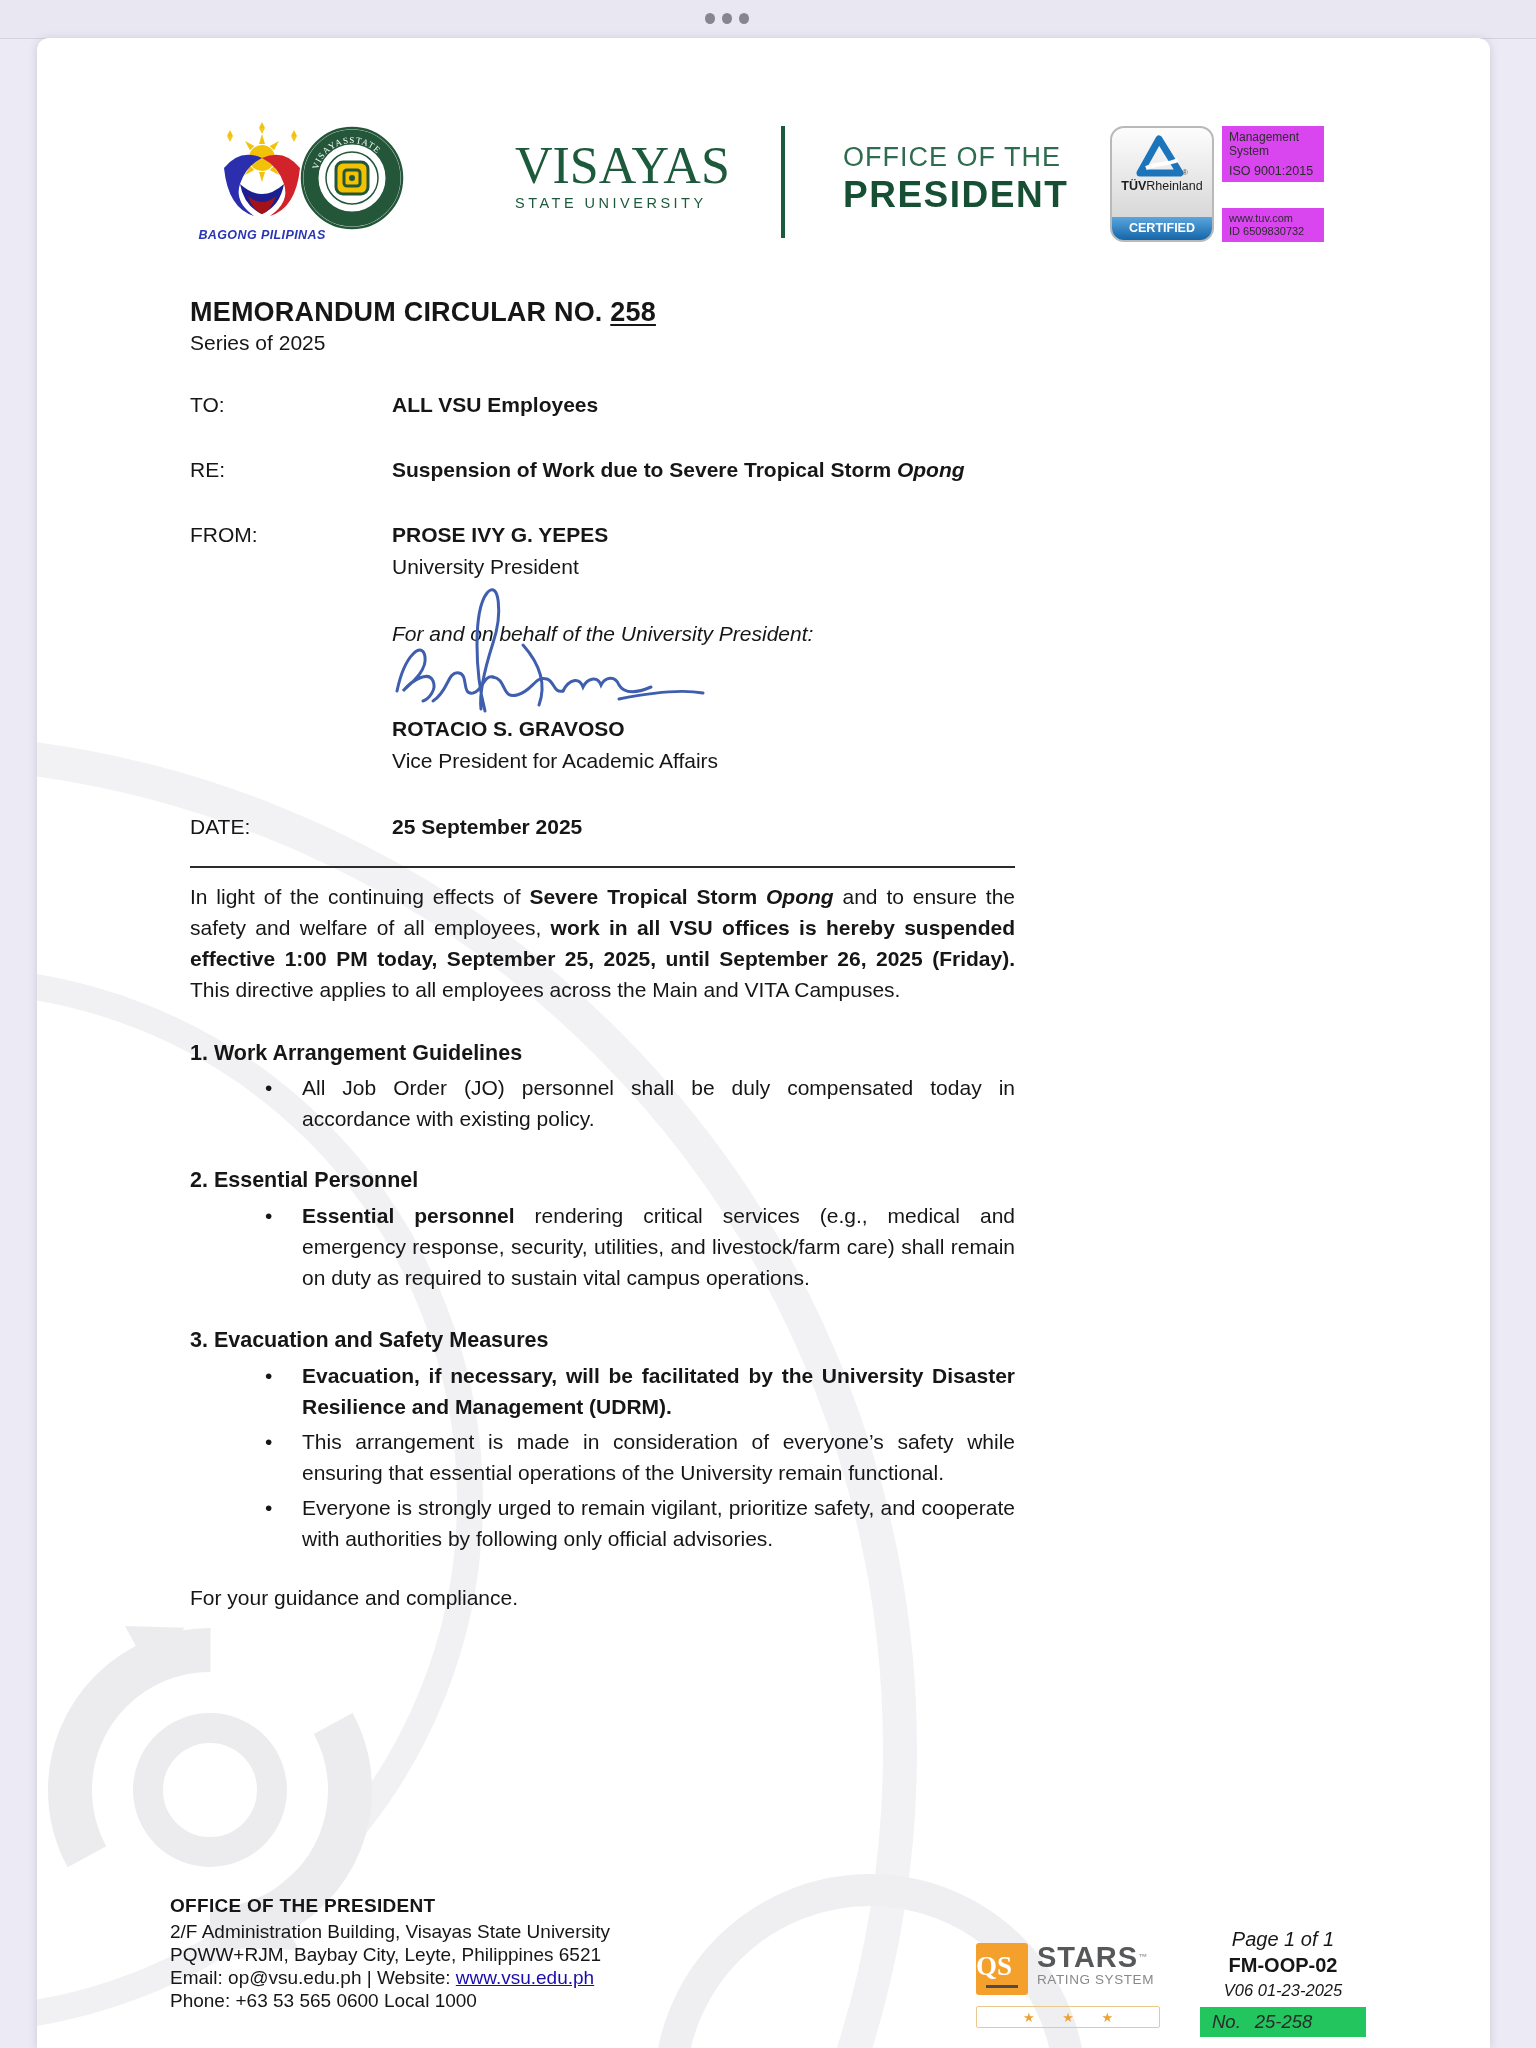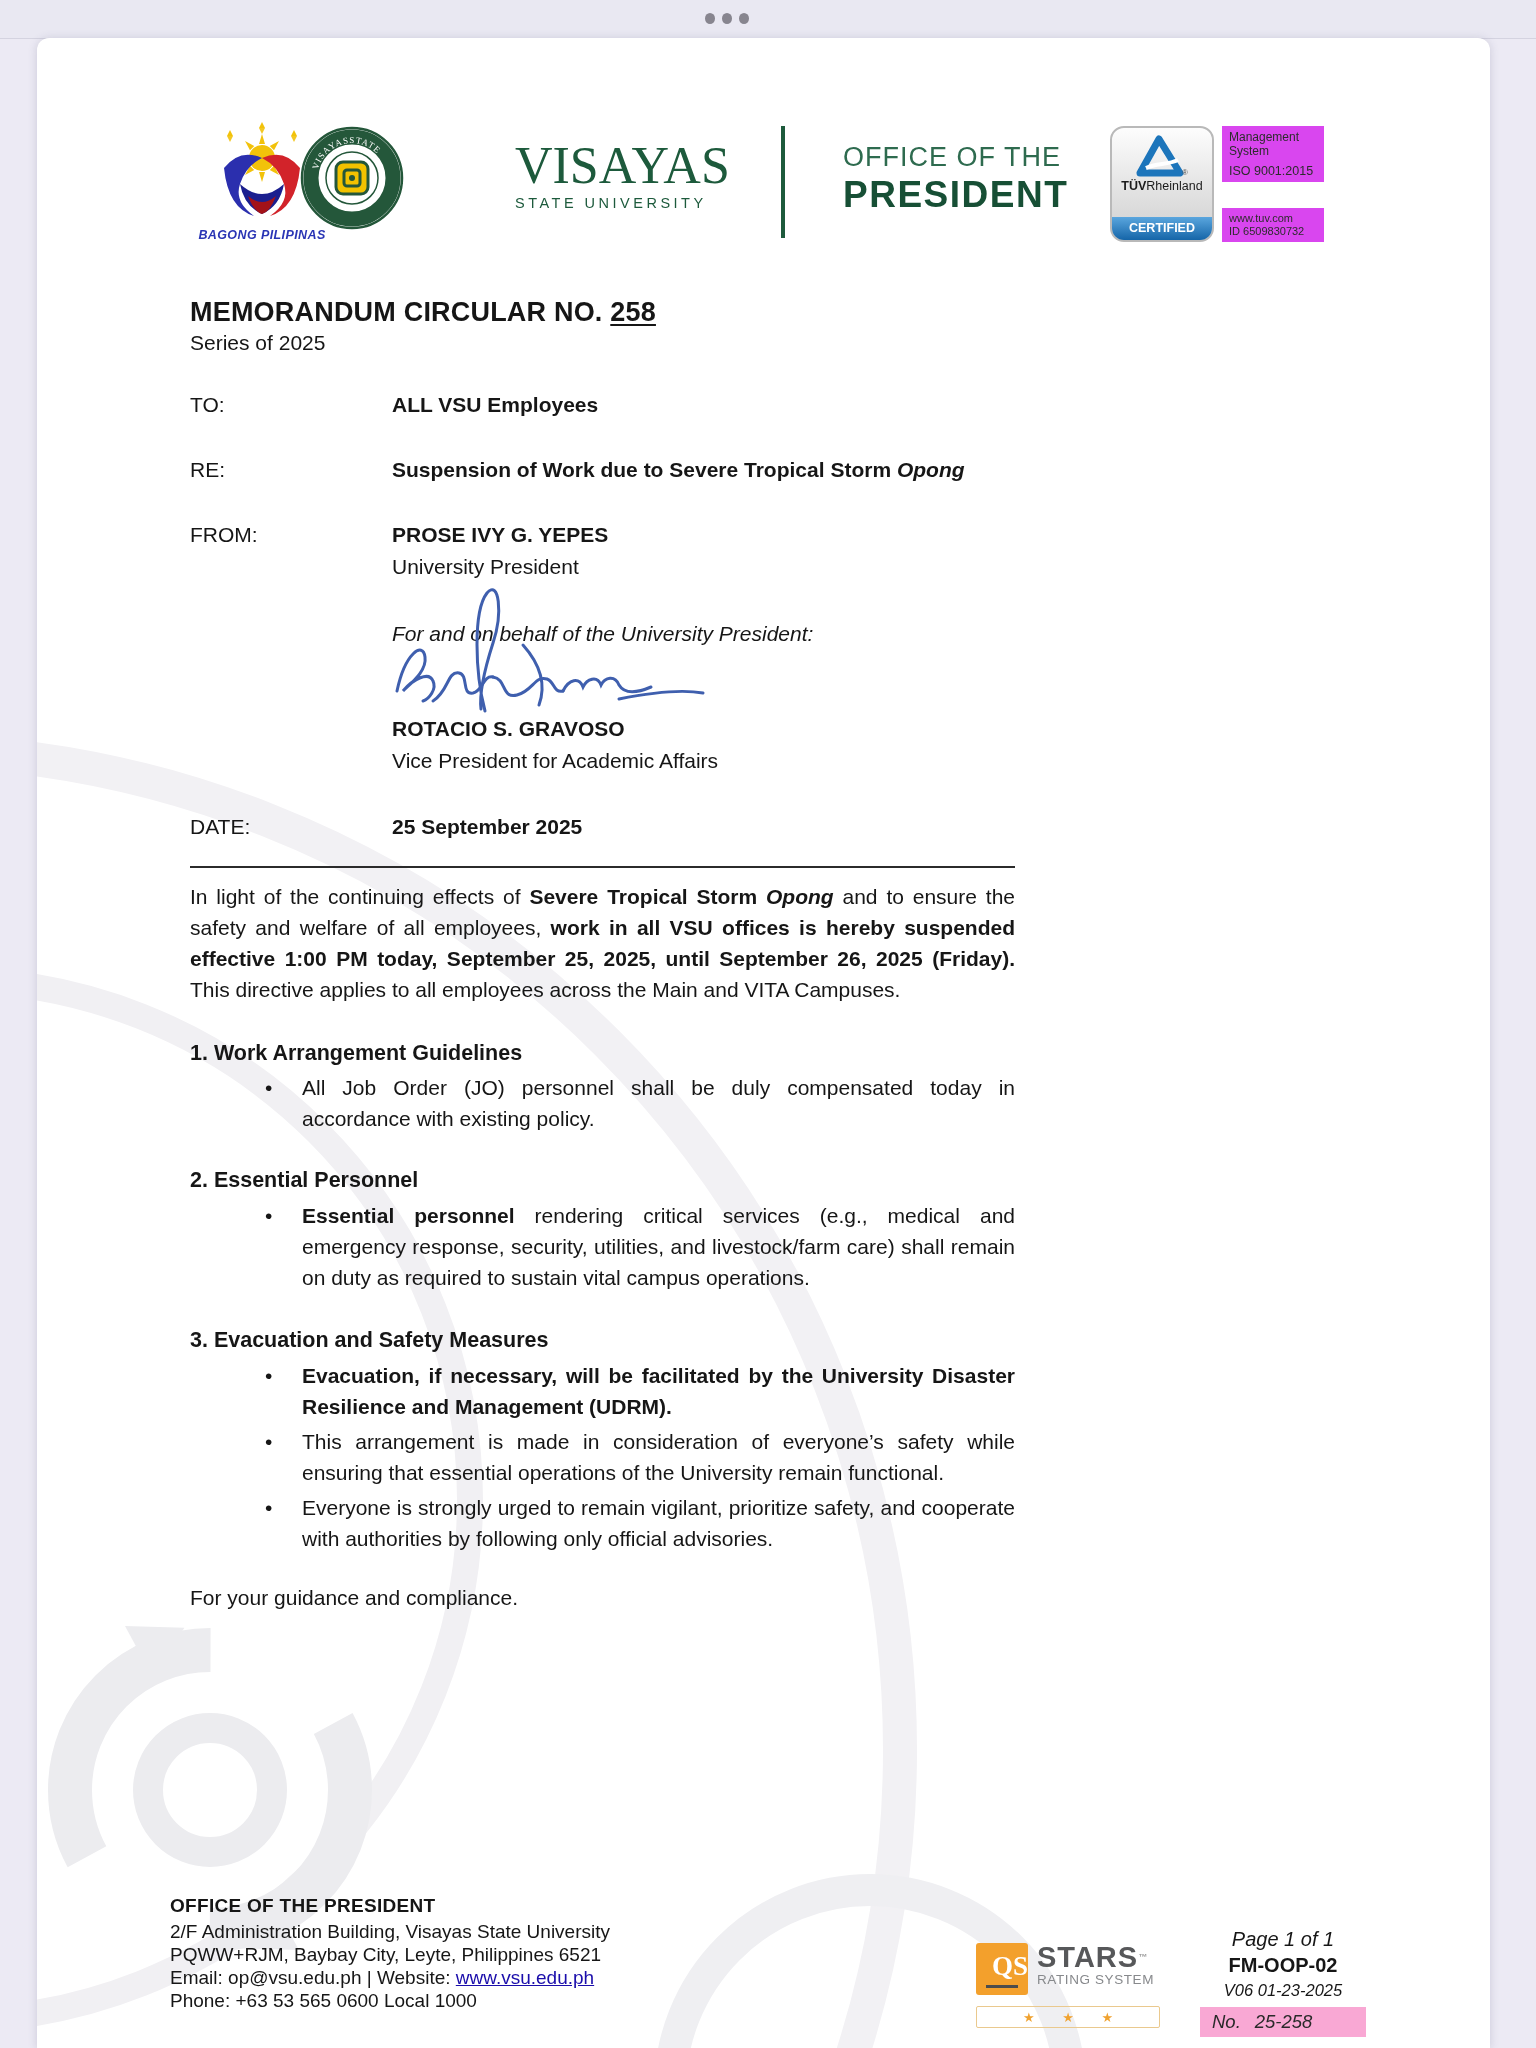--- a/index.html
+++ b/index.html
@@ -61,35 +61,35 @@
   ul.bullets li::before{content:"\2022";position:absolute;left:-37px;top:0;font-size:21px}
   .seg-b{font-weight:bold}
   .seg-i{font-style:italic}
   
   .f-left{left:133px;top:1856px;font-size:19px;line-height:23px}
   .f-office{font-weight:bold;font-size:19px;margin-bottom:3px;letter-spacing:.3px}
   .f-link{color:#1a0dab;text-decoration:underline;cursor:pointer}
   .qs{left:939px;top:1905px}
   .qs-row{display:flex;align-items:flex-start}
   .qs-mark{width:52px;height:52px;background:#f3a02c;border-radius:3px;position:relative;
-    display:flex;align-items:center;justify-content:flex-end}
+    display:flex;align-items:center;justify-content:flex-start}
   .qs-mark span{font-family:"Liberation Serif",serif;font-size:27px;font-weight:bold;color:#fff;margin-top:-6px}
   .qs-mark::after{content:"";position:absolute;left:10px;bottom:7px;width:32px;height:3px;background:#4c4c4c}
   .qs-word{margin-left:9px}
   .qs-stars{font-size:29px;font-weight:bold;color:#57585a;letter-spacing:1px;line-height:28px}
   .qs-tm{font-size:9px;color:#9a9a9a;vertical-align:top}
   .qs-sub{font-size:13.5px;color:#87898c;letter-spacing:.6px;margin-top:1px}
   .qs-bar{margin-top:11px;width:182px;height:20px;border:1.5px solid #eac98e;border-radius:2px;
     display:flex;align-items:center;justify-content:center}
   .qs-bar span{color:#f0a230;font-size:13px;letter-spacing:12px;text-indent:12px;line-height:1}
   .pageinfo{left:1163px;top:1890px;width:166px;text-align:center}
   .pi-page{font-size:20px;font-style:italic}
   .pi-code{font-size:20px;font-weight:bold;margin-top:3px}
   .pi-ver{font-size:16.5px;font-style:italic;margin-top:4px}
-  .pi-box{margin-top:7px;height:30px;background:#f9a8d4;display:flex;align-items:center;
+  .pi-box{margin-top:7px;height:30px;background:#22c55e;display:flex;align-items:center;
     padding-left:12px;font-size:18.5px;font-style:italic;color:#2a2a2a;text-align:left}
   .pi-box .no{margin-right:14px}
 </style>
 </head>
 <body>
 
 <div class="sheet-bar">
   <div class="drag-dots">
     <span class="dot"></span>
     <span class="dot"></span>

